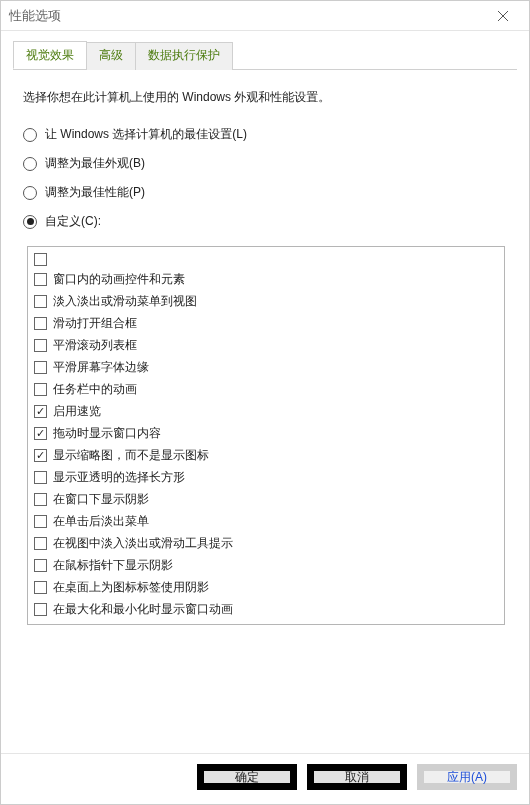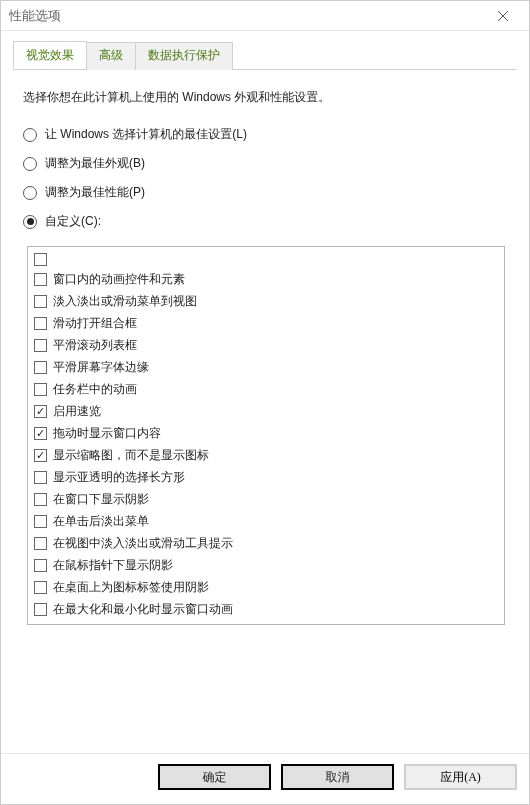--- a/index.html
+++ b/index.html
@@ -126,32 +126,31 @@
   line-height: 1;
 }
 .buttonbar {
   display: flex;
   justify-content: flex-end;
   gap: 10px;
   padding: 10px 12px 14px 12px;
   border-top: 1px solid #e5e5e5;
 }
 .btn {
-  width: 113px;
+  width: 100px;
   height: 26px;
-  border: 2px solid #000000;
+  border: 7px solid #000000;
   background: #e1e1e1;
   display: flex;
   align-items: center;
   justify-content: center;
   color: #222;
-  font-family: Liberation Serif, serif;
 }
 .btn.disabled {
-  color: #000000;
+  color: #1d4ed8;
   border-color: #cfcfcf;
   background: #efefef;
 }
 </style>
 </head>
 <body>
 
 <div class="window">
 
   <div class="titlebar">

